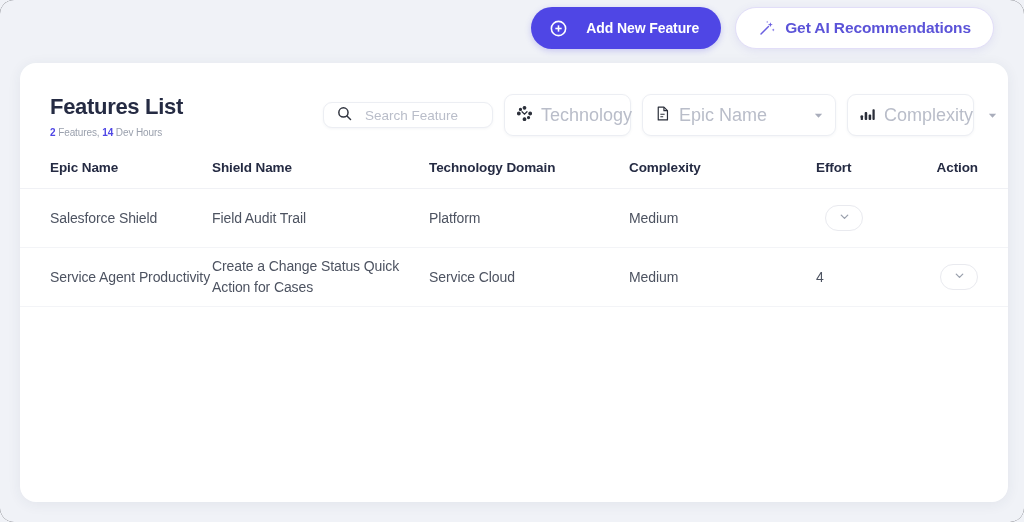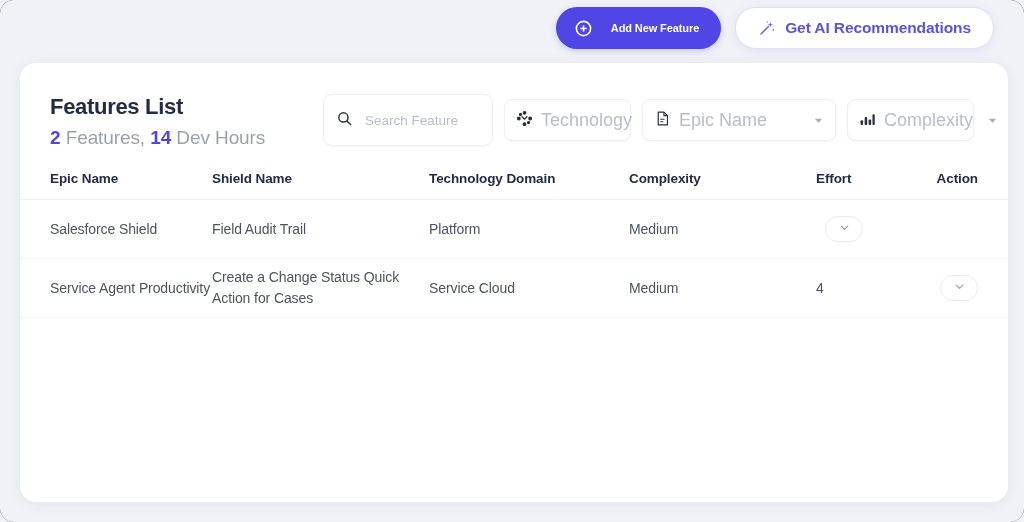--- a/index.html
+++ b/index.html
@@ -51,21 +51,21 @@
   .btn-primary {
     display: flex;
     align-items: center;
     gap: 18px;
     background: #4f46e5;
     color: #ffffff;
     border: none;
     border-radius: 22px;
     height: 42px;
     padding: 0 22px 0 18px;
-    font-size: 11px;
+    font-size: 14px;
     font-weight: 700;
     letter-spacing: -0.1px;
     cursor: pointer;
     box-shadow: 0 2px 6px rgba(79,70,229,0.25);
     font-family: "Liberation Sans", sans-serif;
   }
   .btn-secondary {
     display: flex;
     align-items: center;
     gap: 9px;
@@ -105,42 +105,42 @@
   }
   .title-block { padding-top: 2px; }
   .page-title {
     font-size: 22px;
     font-weight: 700;
     color: #252b43;
     letter-spacing: -0.3px;
     margin: 0 0 7px 0;
   }
   .subtitle {
-    font-size: 19px;
+    font-size: 10px;
     color: #9aa0ad;
     letter-spacing: -0.1px;
   }
   .subtitle .num {
     color: #4f46e5;
     font-weight: 700;
   }
 
   
   .filters {
     display: flex;
     align-items: center;
     gap: 11px;
     padding-top: 2px;
   }
   .search-box {
     display: flex;
     align-items: center;
     gap: 10px;
     width: 170px;
-    height: 52px;
+    height: 26px;
     background: #ffffff;
     border: 1px solid #eceef3;
     border-radius: 9px;
     padding: 0 12px;
     box-shadow: 0 1px 3px rgba(40,50,90,0.05);
     box-sizing: border-box;
   }
   .search-box input {
     border: none;
     outline: none;

